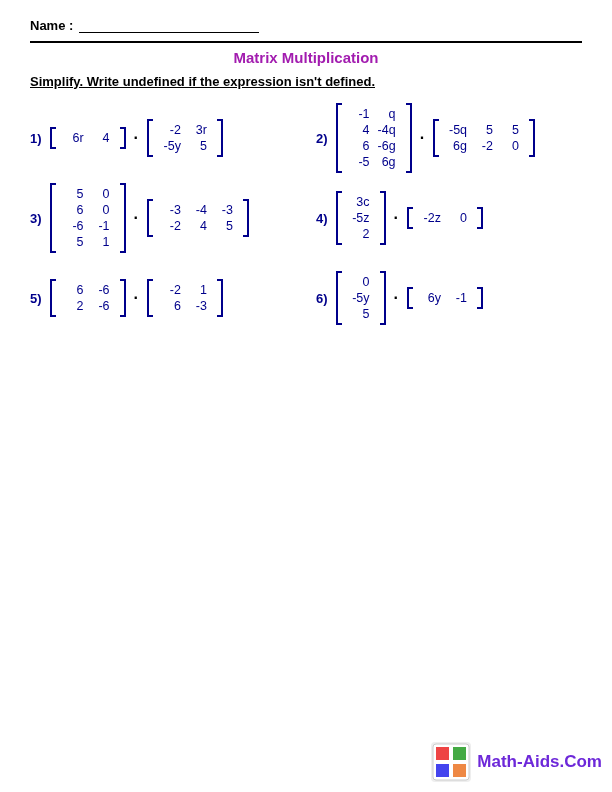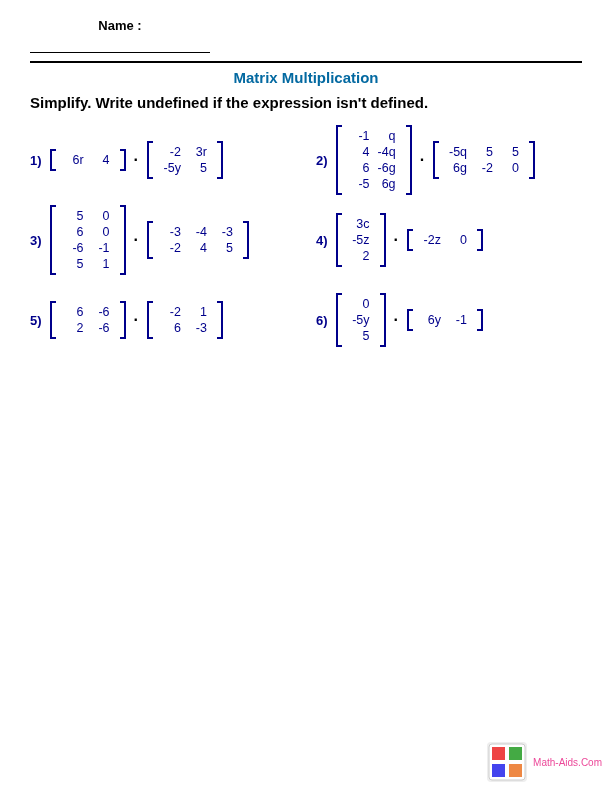--- a/index.html
+++ b/index.html
@@ -26,21 +26,20 @@
     }
     .header-left, .header-right {
       display: flex;
       flex-direction: column;
       gap: 4px;
     }
     .header-row {
       display: flex;
       align-items: center;
       gap: 6px;
-      flex-direction: column;
     }
     .header-label {
       font-size: 13px;
       font-weight: bold;
     }
     .header-line {
       border-bottom: 1px solid #000;
       width: 180px;
       display: inline-block;
       height: 14px;
@@ -50,29 +49,30 @@
       width: 110px;
       display: inline-block;
       height: 14px;
     }
     .divider {
       border-top: 2px solid #000;
       margin: 8px 0 6px 0;
     }
     .worksheet-title {
       text-align: center;
-      color: #0369a1;
+      color: #a21caf;
       font-weight: bold;
       font-size: 15px;
       margin-bottom: 8px;
     }
     .instructions {
-      font-size: 15px;
+      font-size: 13px;
       font-weight: bold;
       margin-bottom: 14px;
+      text-decoration: underline;
     }
     .problem-num {
       font-size: 13px;
       color: #00008B;
       font-weight: bold;
       margin-right: 8px;
       align-self: center;
     }
     .matrix-expr {
       display: flex;
@@ -127,23 +127,23 @@
     }
     .watermark {
       position: absolute;
       bottom: 10px;
       right: 10px;
       display: flex;
       align-items: center;
       gap: 6px;
     }
     .watermark-text {
-      font-size: 10px;
-      font-weight: normal;
-      color: #ec4899;
+      font-size: 17px;
+      font-weight: bold;
+      color: #6d28d9;
     }
     .watermark-logo {
       width: 40px;
       height: 40px;
     }
   </style>
 </head>
 <body>
 
 <div class="page">

